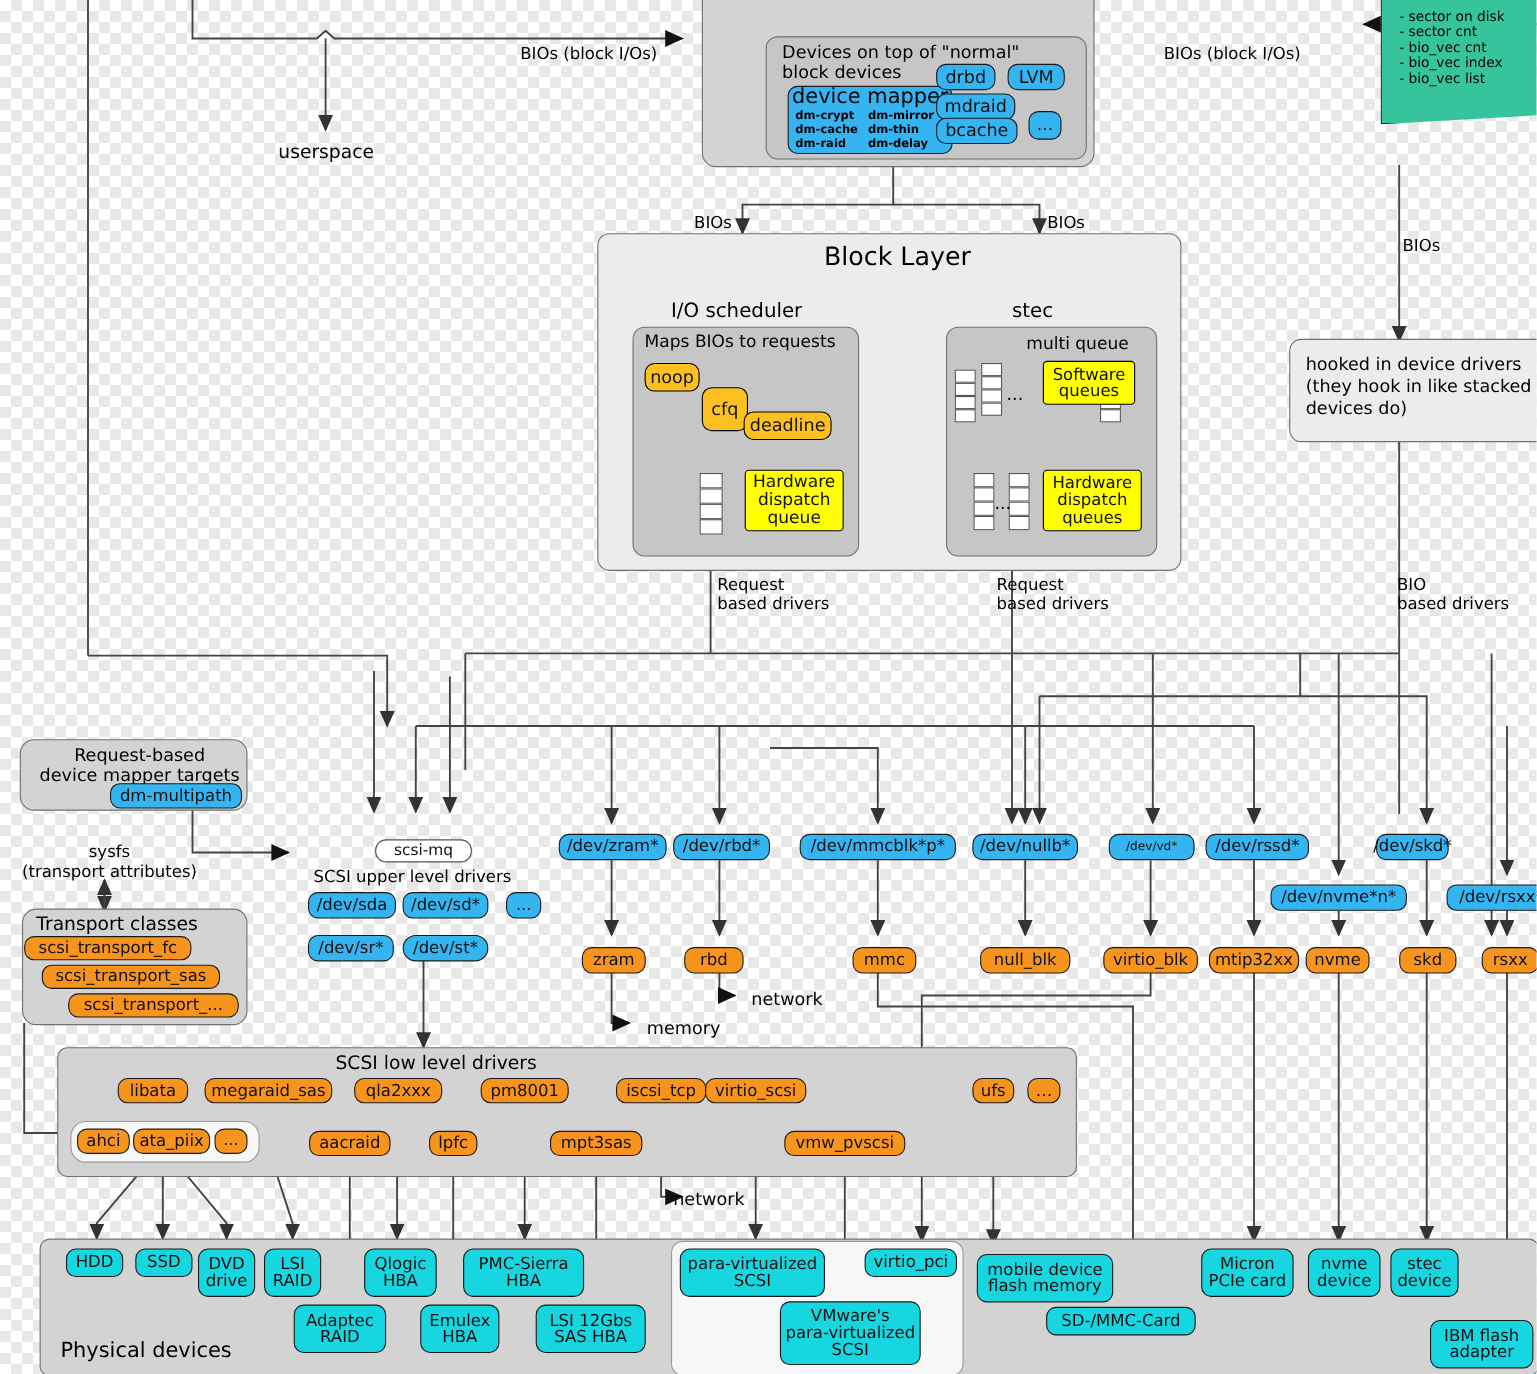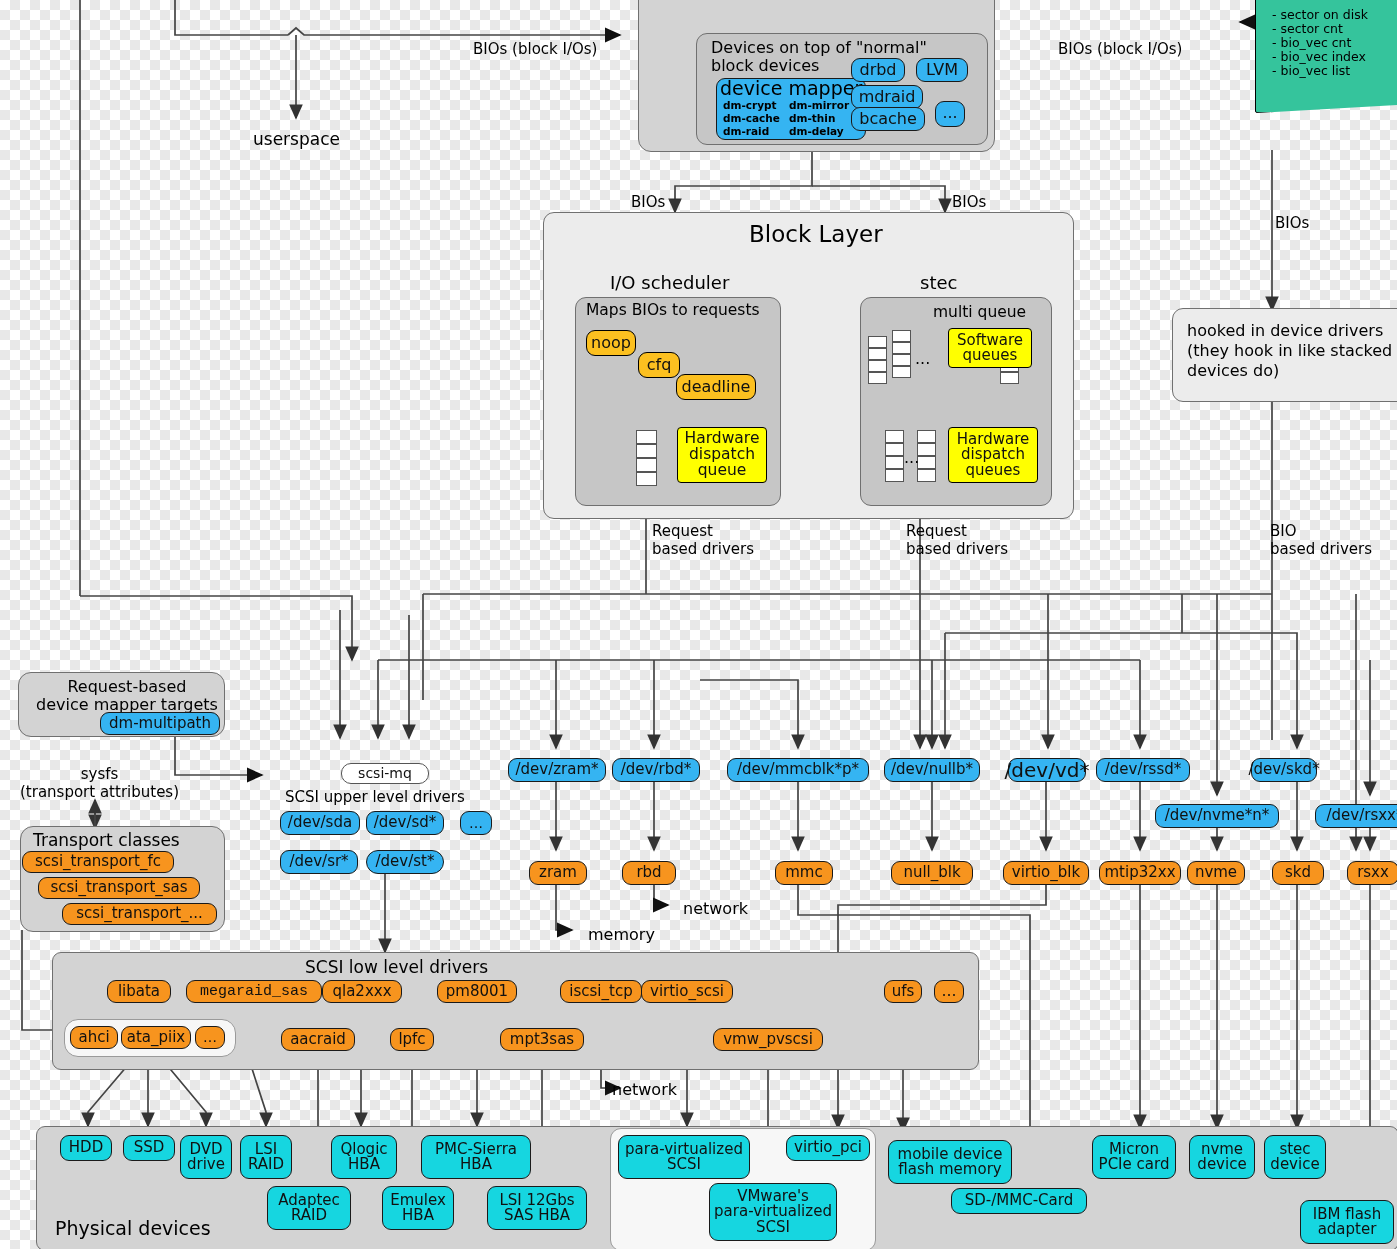--- a/index.html
+++ b/index.html
@@ -247,21 +247,21 @@
     <div class="lbl" style="left:205px;top:8px;font-size:23px;">Block Layer</div>
   </div>
 
   <div class="lbl" style="left:610px;top:272px;font-size:18px;">I/O scheduler</div>
   <div class="lbl" style="left:920px;top:272px;font-size:18px;">stec</div>
 
   <div class="darkzone" style="position:absolute;left:575px;top:297px;width:204px;height:207px;">
     <div class="lbl" style="left:10px;top:3px;font-size:15.5px;">Maps BIOs to requests</div>
   </div>
   <div class="node amber" style="left:586px;top:330px;width:50px;height:26px;font-size:16px;">noop</div>
-  <div class="node amber" style="left:638px;top:352px;width:42px;height:26px;font-size:16px;">cfq</div>
+  <div class="node amber" style="left:638px;top:352px;width:42px;height:40px;font-size:16px;">cfq</div>
   <div class="node amber" style="left:676px;top:374px;width:80px;height:26px;font-size:16px;">deadline</div>
 
   <div class="qcell" style="left:636px;top:430px;width:21px;height:14px;"></div>
   <div class="qcell" style="left:636px;top:444px;width:21px;height:14px;"></div>
   <div class="qcell" style="left:636px;top:458px;width:21px;height:14px;"></div>
   <div class="qcell" style="left:636px;top:472px;width:21px;height:14px;"></div>
   <div class="node yellow-r" style="left:677px;top:427px;width:90px;height:56px;font-size:15.5px;white-space:pre;">Hardware
 dispatch
 queue</div>
 
@@ -333,54 +333,54 @@
   <div class="node pill blue" style="left:366px;top:811px;width:78px;height:24px;font-size:15px;">/dev/sd*</div>
   <div class="node pill blue" style="left:460px;top:811px;width:32px;height:24px;font-size:14px;">…</div>
   <div class="node pill blue" style="left:280px;top:850px;width:78px;height:24px;font-size:15px;">/dev/sr*</div>
   <div class="node pill blue" style="left:366px;top:850px;width:78px;height:24px;font-size:15px;border-radius:12px;">/dev/st*</div>
 
   <div id="device-nodes">
       <div class="node pill blue" style="left: 508px; top: 758px; width: 98px; height: 24px; font-size: 15px; white-space: pre;">/dev/zram*</div>
       <div class="node pill blue" style="left: 612px; top: 758px; width: 88px; height: 24px; font-size: 15px; white-space: pre;">/dev/rbd*</div>
       <div class="node pill blue" style="left: 727px; top: 758px; width: 142px; height: 24px; font-size: 15px; white-space: pre;">/dev/mmcblk*p*</div>
       <div class="node pill blue" style="left: 884px; top: 758px; width: 96px; height: 24px; font-size: 15px; white-space: pre;">/dev/nullb*</div>
-      <div class="node pill blue" style="left: 1008px; top: 758px; width: 78px; height: 24px; font-size: 20px; white-space: pre;">/dev/vd*</div>
+      <div class="node pill blue" style="left: 1008px; top: 758px; width: 78px; height: 24px; font-size: 11px; white-space: pre;">/dev/vd*</div>
       <div class="node pill blue" style="left: 1096px; top: 758px; width: 94px; height: 24px; font-size: 15px; white-space: pre;">/dev/rssd*</div>
       <div class="node pill blue" style="left: 1251px; top: 758px; width: 66px; height: 24px; font-size: 15px; white-space: pre;">/dev/skd*</div>
       <div class="node pill blue" style="left: 1155px; top: 804px; width: 124px; height: 24px; font-size: 15px; white-space: pre;">/dev/nvme*n*</div>
       <div class="node pill blue" style="left: 1315px; top: 804px; width: 100px; height: 24px; font-size: 15px; white-space: pre;">/dev/rsxx*</div>
     </div>
 
   <div id="block-drivers">
       <div class="node pill orange" style="left: 529px; top: 861px; width: 58px; height: 24px; font-size: 15px; white-space: pre;">zram</div>
       <div class="node pill orange" style="left: 622px; top: 861px; width: 54px; height: 24px; font-size: 15px; white-space: pre;">rbd</div>
       <div class="node pill orange" style="left: 775px; top: 861px; width: 58px; height: 24px; font-size: 15px; white-space: pre;">mmc</div>
       <div class="node pill orange" style="left: 891px; top: 861px; width: 82px; height: 24px; font-size: 15px; white-space: pre;">null_blk</div>
       <div class="node pill orange" style="left: 1003px; top: 861px; width: 86px; height: 24px; font-size: 15px; white-space: pre;">virtio_blk</div>
-      <div class="node pill orange" style="left: 1099px; top: 861px; width: 82px; height: 24px; font-size: 15px; white-space: pre;">mtip32xx</div>
+      <div class="node pill orange" style="left: 1099px; top: 861px; width: 82px; height: 24px; font-size: 15px; white-space: pre; border-radius: 10px;">mtip32xx</div>
       <div class="node pill orange" style="left: 1187px; top: 861px; width: 58px; height: 24px; font-size: 15px; white-space: pre;">nvme</div>
       <div class="node pill orange" style="left: 1272px; top: 861px; width: 52px; height: 24px; font-size: 15px; white-space: pre;">skd</div>
       <div class="node pill orange" style="left: 1347px; top: 861px; width: 52px; height: 24px; font-size: 15px; white-space: pre;">rsxx</div>
     </div>
 
   <div class="lbl" style="left:588px;top:925px;font-size:16px;">memory</div>
   <div class="lbl" style="left:683px;top:899px;font-size:16px;">network</div>
 
   <div class="grayzone flat" style="position:absolute;left:52px;top:952px;width:925px;height:116px;border-radius:9px;">
     <div class="lbl" style="left:252px;top:4px;font-size:17px;">SCSI low level drivers</div>
   </div>
 
   <div class="whitezone" style="position:absolute;left:64px;top:1019px;width:170px;height:36px;border-radius:14px;"></div>
   <div class="node pill orange" style="left:70px;top:1026px;width:48px;height:23px;font-size:15px;">ahci</div>
   <div class="node pill orange" style="left:121px;top:1026px;width:70px;height:23px;font-size:15px;">ata_piix</div>
   <div class="node pill orange" style="left:195px;top:1026px;width:30px;height:23px;font-size:14px;">…</div>
 
   <div id="scsi-row1">
       <div class="node pill orange" style="left: 107px; top: 980px; width: 64px; height: 23px; font-size: 15px; white-space: pre;">libata</div>
-      <div class="node pill orange" style="left: 186px; top: 980px; width: 136px; height: 23px; font-size: 15px; white-space: pre; font-family: Liberation Mono, monospace;">megaraid_sas</div>
+      <div class="node pill orange" style="left: 186px; top: 980px; width: 116px; height: 23px; font-size: 15px; white-space: pre;">megaraid_sas</div>
       <div class="node pill orange" style="left: 322px; top: 980px; width: 80px; height: 23px; font-size: 15px; white-space: pre;">qla2xxx</div>
       <div class="node pill orange" style="left: 437px; top: 980px; width: 80px; height: 23px; font-size: 15px; white-space: pre;">pm8001</div>
       <div class="node pill orange" style="left: 560px; top: 980px; width: 82px; height: 23px; font-size: 15px; white-space: pre;">iscsi_tcp</div>
       <div class="node pill orange" style="left: 641px; top: 980px; width: 92px; height: 23px; font-size: 15px; white-space: pre;">virtio_scsi</div>
       <div class="node pill orange" style="left: 884px; top: 980px; width: 38px; height: 23px; font-size: 15px; white-space: pre;">ufs</div>
       <div class="node pill orange" style="left: 934px; top: 980px; width: 30px; height: 23px; font-size: 15px; white-space: pre;">…</div>
     </div>
   <div id="scsi-row2">
       <div class="node pill orange" style="left: 281px; top: 1028px; width: 74px; height: 23px; font-size: 15px; white-space: pre;">aacraid</div>
       <div class="node pill orange" style="left: 390px; top: 1028px; width: 44px; height: 23px; font-size: 15px; white-space: pre;">lpfc</div>

